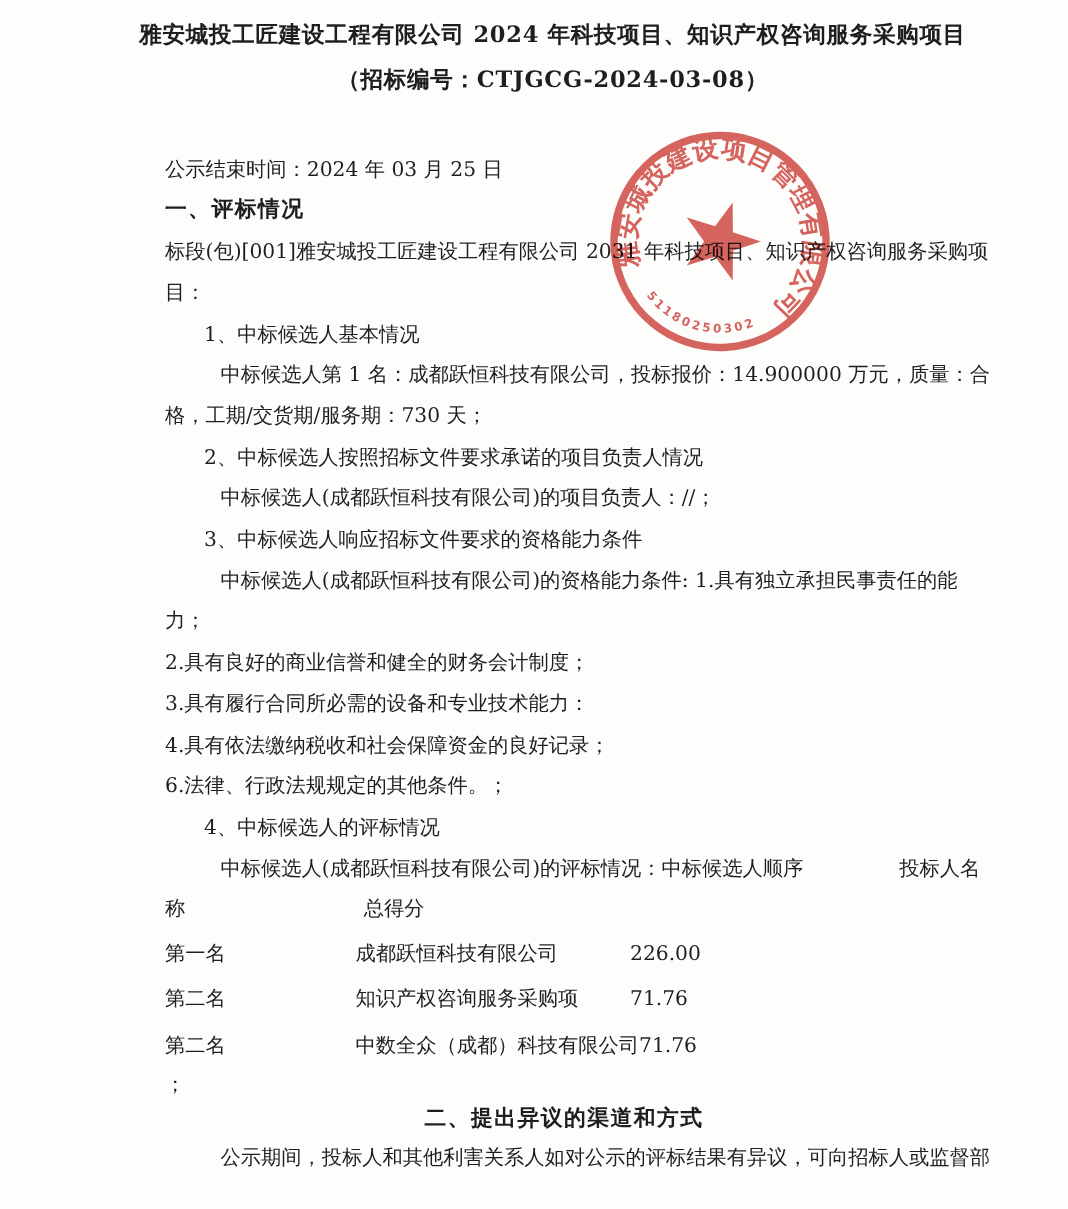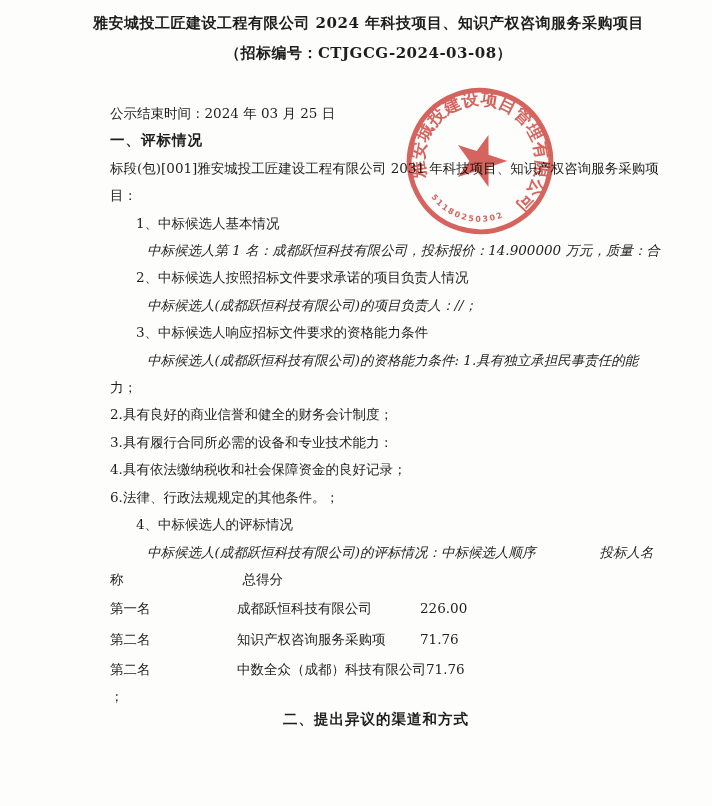--- a/index.html
+++ b/index.html
@@ -25,21 +25,21 @@
   }
   .meta-line{ margin-top:32px; font-size:13.5px; line-height:27.4px; white-space:nowrap;}
   .h1{
     font-size:14.5px; font-weight:700; line-height:27.4px;
     font-family:"DejaVu Sans","Liberation Sans",sans-serif;
     letter-spacing:1px; white-space:nowrap;
   }
   .line{ font-size:13.5px; line-height:27.4px; white-space:nowrap; }
   .ind0{ margin-left:0; }
   .ind1{ margin-left:26px; }
-  .ind2{ margin-left:37px;font-style:italic; }
+  .ind2{ margin-left:37px; }
   .gap-right{ margin-left:64px; }
   .gap-score-hdr{ margin-left:119px; }
   .t-row{ font-size:13.5px; line-height:30.5px; white-space:nowrap; }
   .t-rank{ display:inline-block; width:127px; }
   .t-bidder{ display:inline-block; min-width:183px; }
   .t-score{ display:inline-block; }
   .trailing{ font-size:13.5px; line-height:22px; }
   .h2{ font-size:14.5px; font-weight:700; line-height:25px;
        font-family:"DejaVu Sans","Liberation Sans",sans-serif;
        letter-spacing:1px; white-space:nowrap;text-align:center;}
@@ -62,20 +62,21 @@
   </div>
 
   <div class="meta-line">公示结束时间：2024 年 03 月 25 日</div>
 
   <div class="h1">一、评标情况</div>
 
   <div class="line ind0">标段(包)[001]雅安城投工匠建设工程有限公司 2031 年科技项目、知识产权咨询服务采购项</div>
   <div class="line ind0">目：</div>
   <div class="line ind1">1、中标候选人基本情况</div>
   <div class="line ind2">中标候选人第 1 名：成都跃恒科技有限公司，投标报价：14.900000 万元，质量：合</div>
+  <div class="line ind0">格，工期/交货期/服务期：730 天；</div>
   <div class="line ind1">2、中标候选人按照招标文件要求承诺的项目负责人情况</div>
   <div class="line ind2">中标候选人(成都跃恒科技有限公司)的项目负责人：//；</div>
   <div class="line ind1">3、中标候选人响应招标文件要求的资格能力条件</div>
   <div class="line ind2">中标候选人(成都跃恒科技有限公司)的资格能力条件: 1.具有独立承担民事责任的能</div>
   <div class="line ind0">力；</div>
   <div class="line ind0">2.具有良好的商业信誉和健全的财务会计制度；</div>
   <div class="line ind0">3.具有履行合同所必需的设备和专业技术能力：</div>
   <div class="line ind0">4.具有依法缴纳税收和社会保障资金的良好记录；</div>
   <div class="line ind0">6.法律、行政法规规定的其他条件。；</div>
   <div class="line ind1">4、中标候选人的评标情况</div>
@@ -93,20 +94,21 @@
   <div class="t-row">
     <span class="t-rank">第二名</span><span class="t-bidder">知识产权咨询服务采购项</span><span class="t-score">71.76</span>
   </div>
   <div class="t-row">
     <span class="t-rank">第二名</span><span class="t-bidder">中数全众（成都）科技有限公司</span><span class="t-score">71.76</span>
   </div>
 
   <div class="trailing">；</div>
 
   <div class="h2">二、提出异议的渠道和方式</div>
+  <div class="line ind2">公示期间，投标人和其他利害关系人如对公示的评标结果有异议，可向招标人或监督部</div>
 
   <svg class="stamp" viewBox="0 0 200 200" xmlns="http://www.w3.org/2000/svg">
     <g transform="rotate(18 100 100)">
       <circle cx="100" cy="100" r="93" fill="none" stroke-width="6.5" stroke="#d0453e"></circle>
       <polygon points="100,64 108.2,88.7 134.2,88.9 113.3,104.3 121.2,129.1 100,114 78.8,129.1 86.7,104.3 65.8,88.9 91.8,88.7" fill="#d0453e"></polygon>
       <path id="stamp-arc-top" d="M 39.4,142.4 A 74,74 0 1 1 160.6,142.4" fill="none"></path>
       <path id="stamp-arc-bottom" d="M 48.6,161.3 A 80,80 0 0 0 151.4,161.3" fill="none"></path>
       <text font-size="22.5" letter-spacing="0.5" fill="#d0453e">
         <textPath href="#stamp-arc-top" startOffset="0">雅安城投建设项目管理有限公司</textPath>
       </text>

